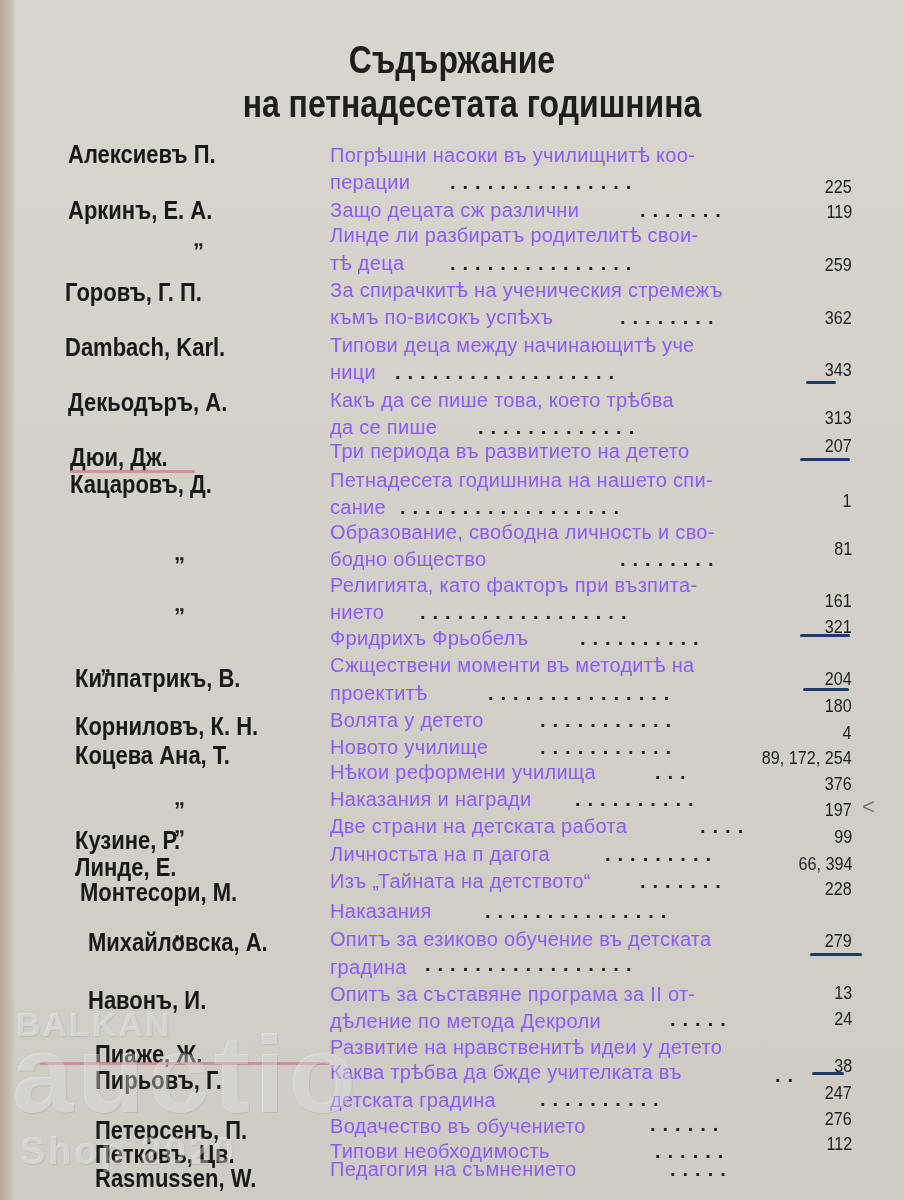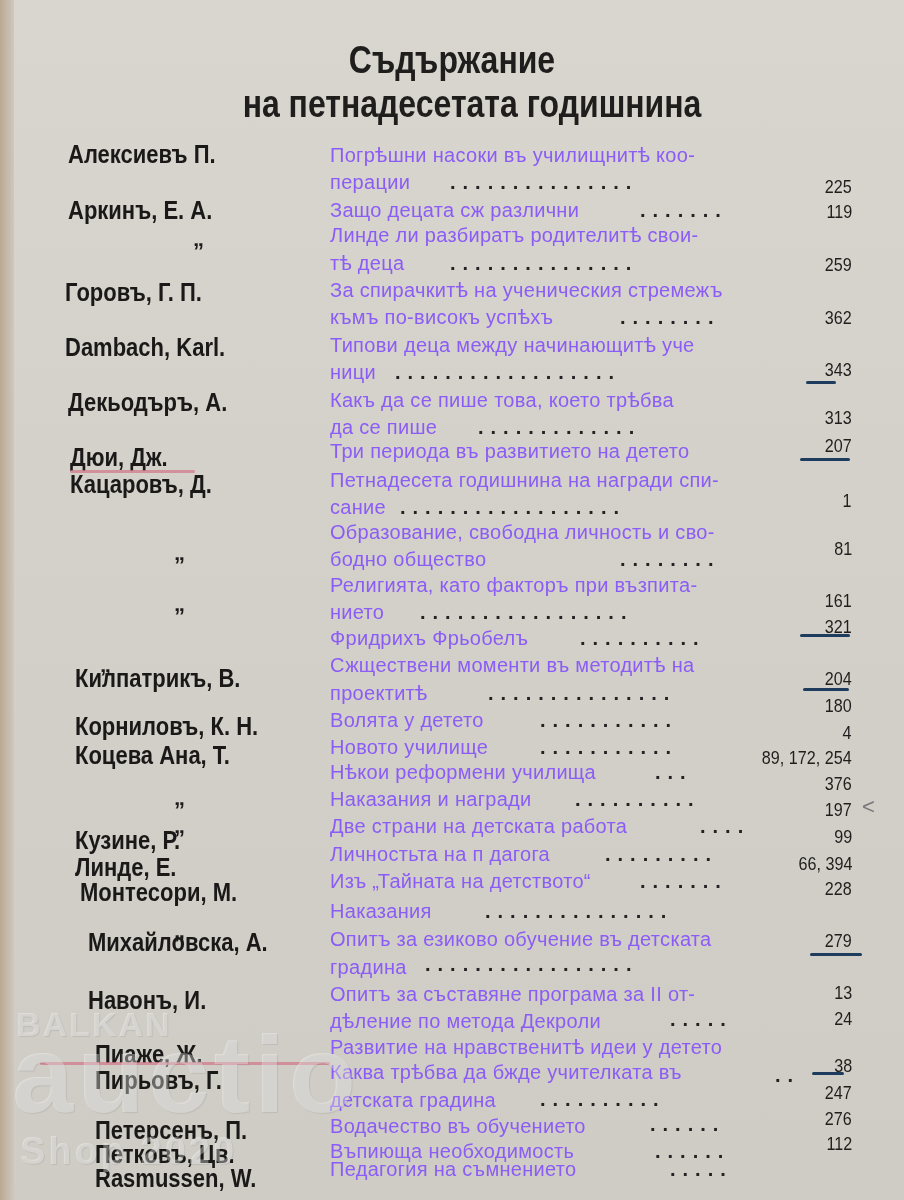--- a/index.html
+++ b/index.html
@@ -90,21 +90,21 @@
 <div class="dots" style="left:478px;top:416px">.............</div>
 <div class="pg" style="top:407px">313</div>
 
 <div class="author" style="left:70px;top:443px">Дюи, Дж.</div>
 <div class="red-ul" style="left:70px;top:470px;width:125px"></div>
 <div class="ttl" style="top:440px">Три периода въ развитието на детето</div>
 <div class="pg" style="top:435px">207</div>
 <div class="blue-ul" style="left:800px;top:458px;width:50px"></div>
 
 <div class="author" style="left:70px;top:470px">Кацаровъ, Д.</div>
-<div class="ttl" style="top:469px">Петнадесета годишнина на награди спи-</div>
+<div class="ttl" style="top:469px">Петнадесета годишнина на нашето спи-</div>
 <div class="ttl" style="top:496px">сание</div>
 <div class="dots" style="left:400px;top:496px">..................</div>
 <div class="pg" style="top:490px">1</div>
 
 <div class="ditto" style="left:174px;top:540px">„</div>
 <div class="ttl" style="top:521px">Образование, свободна личность и сво-</div>
 <div class="ttl" style="top:548px">бодно общество</div>
 <div class="dots" style="left:620px;top:548px">........</div>
 <div class="pg" style="top:538px">81</div>
 
@@ -195,21 +195,21 @@
 <div class="ttl" style="top:1089px">детската градина</div>
 <div class="dots" style="left:540px;top:1088px">..........</div>
 <div class="pg" style="top:1082px">247</div>
 
 <div class="author" style="left:95px;top:1116px">Петерсенъ, П.</div>
 <div class="ttl" style="top:1115px">Водачество въ обучението</div>
 <div class="dots" style="left:650px;top:1113px">......</div>
 <div class="pg" style="top:1108px">276</div>
 
 <div class="author" style="left:95px;top:1140px">Петковъ, Цв.</div>
-<div class="ttl" style="top:1140px">Въпиюща необходимость</div>
+<div class="ttl" style="top:1140px">Типови необходимость</div>
 <div class="dots" style="left:655px;top:1140px">......</div>
 <div class="pg" style="top:1133px">112</div>
 
 <div class="author" style="left:95px;top:1164px">Rasmussen, W.</div>
 <div class="ttl" style="top:1158px">Педагогия на съмнението</div>
 <div class="dots" style="left:670px;top:1158px">.....</div>
 
 <div class="wm" style="left:16px;top:1005px;font-size:34px;letter-spacing:2px">BALKAN</div>
 <div class="wm" style="left:12px;top:1010px;font-size:110px;letter-spacing:4px">auctio</div>
 <div class="wm" style="left:20px;top:1130px;font-size:38px;letter-spacing:3px">Shop 2020</div>

